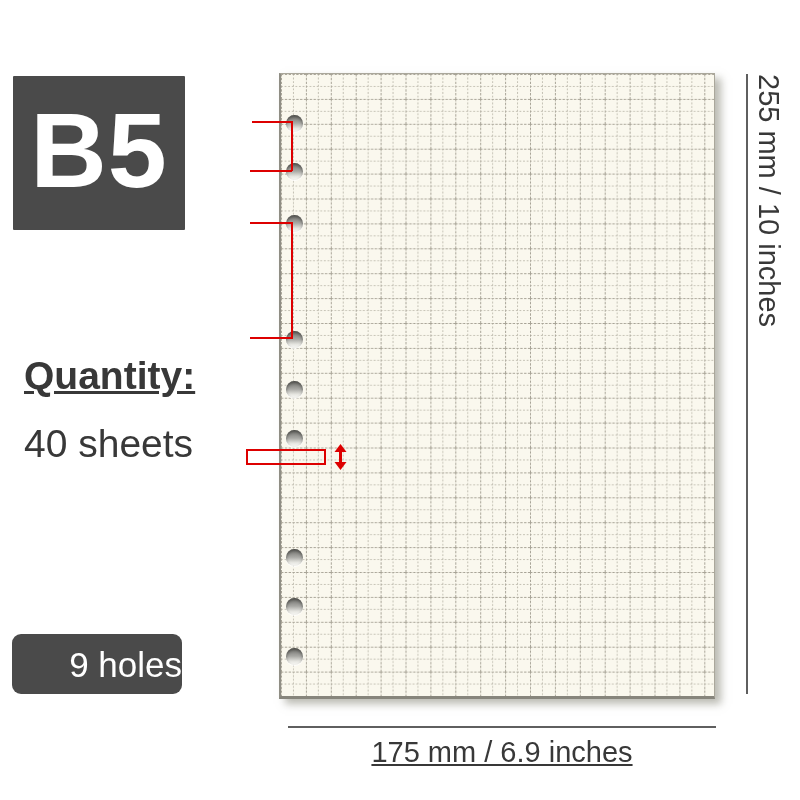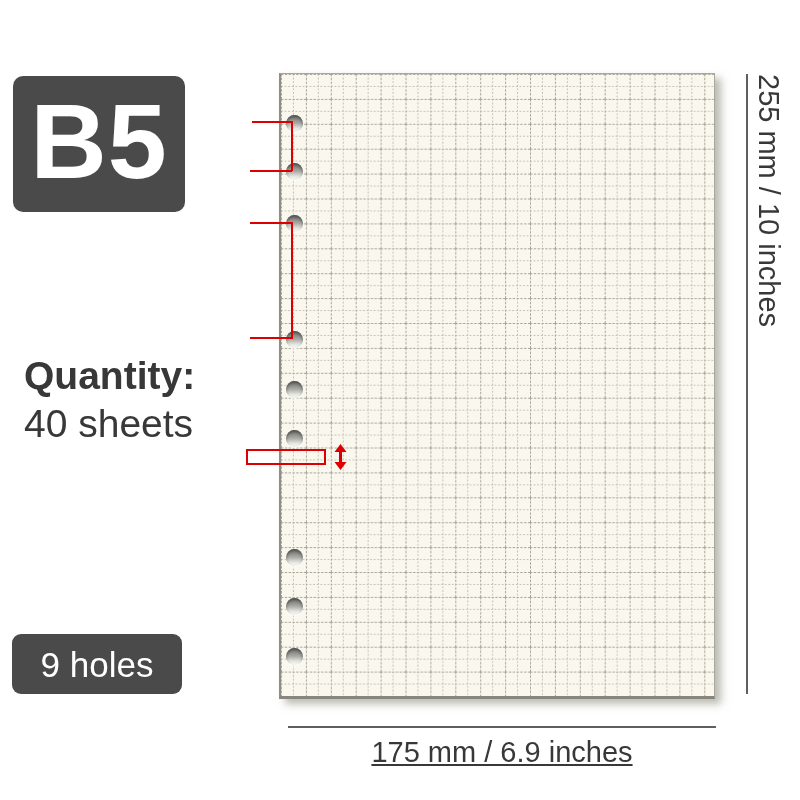--- a/index.html
+++ b/index.html
@@ -6,39 +6,39 @@
   body{
     width:800px;height:800px;background:#ffffff;
     font-family:"Liberation Sans", sans-serif;
     position:relative;overflow:hidden;
     color:var(--text,#383838);
   }
   .canvas{position:absolute;inset:0;}
 
   
   .size-badge{
-    position:absolute;left:13px;top:76px;width:172px;height:136px;
-    background:var(--badge-bg,#4a4a4a);border-radius:10px;
+    position:absolute;left:13px;top:76px;width:172px;height:154px;
+    background:var(--badge-bg,#4a4a4a);border-radius:1px;
     display:flex;align-items:center;justify-content:center;
   }
   .size-badge span{
     color:#ffffff;font-size:106px;font-weight:bold;letter-spacing:1px;
     line-height:1;padding-bottom:6px;
   }
   .holes-badge{
     position:absolute;left:12px;top:634px;width:170px;height:60px;
     background:var(--badge-bg,#4a4a4a);border-radius:9px;
-    display:flex;align-items:center;justify-content:center;
+    display:flex;align-items:center;justify-content:flex-end;
     color:#fff;font-size:35px;line-height:1;
   }
 
   
   .quantity{position:absolute;left:24px;top:352px;font-size:39px;line-height:1.24;}
-  .quantity .q-label{font-weight:bold;}
-  .quantity .q-value{font-weight:normal;}
+  .quantity .q-label{font-weight:bold;text-decoration:underline;}
+  .quantity .q-value{font-weight:normal;margin-top:20px;}
 
   
   .paper{
     position:absolute;left:279px;top:73px;width:436px;height:626px;
     background:var(--paper-bg,#faf8ee);
     border:1px solid #aaa79b;
     border-left:2px solid #8f8d84;
     border-bottom:3px solid #87857c;
     box-shadow:6px 5px 8px rgba(130,130,115,0.55);
     box-sizing:border-box;

